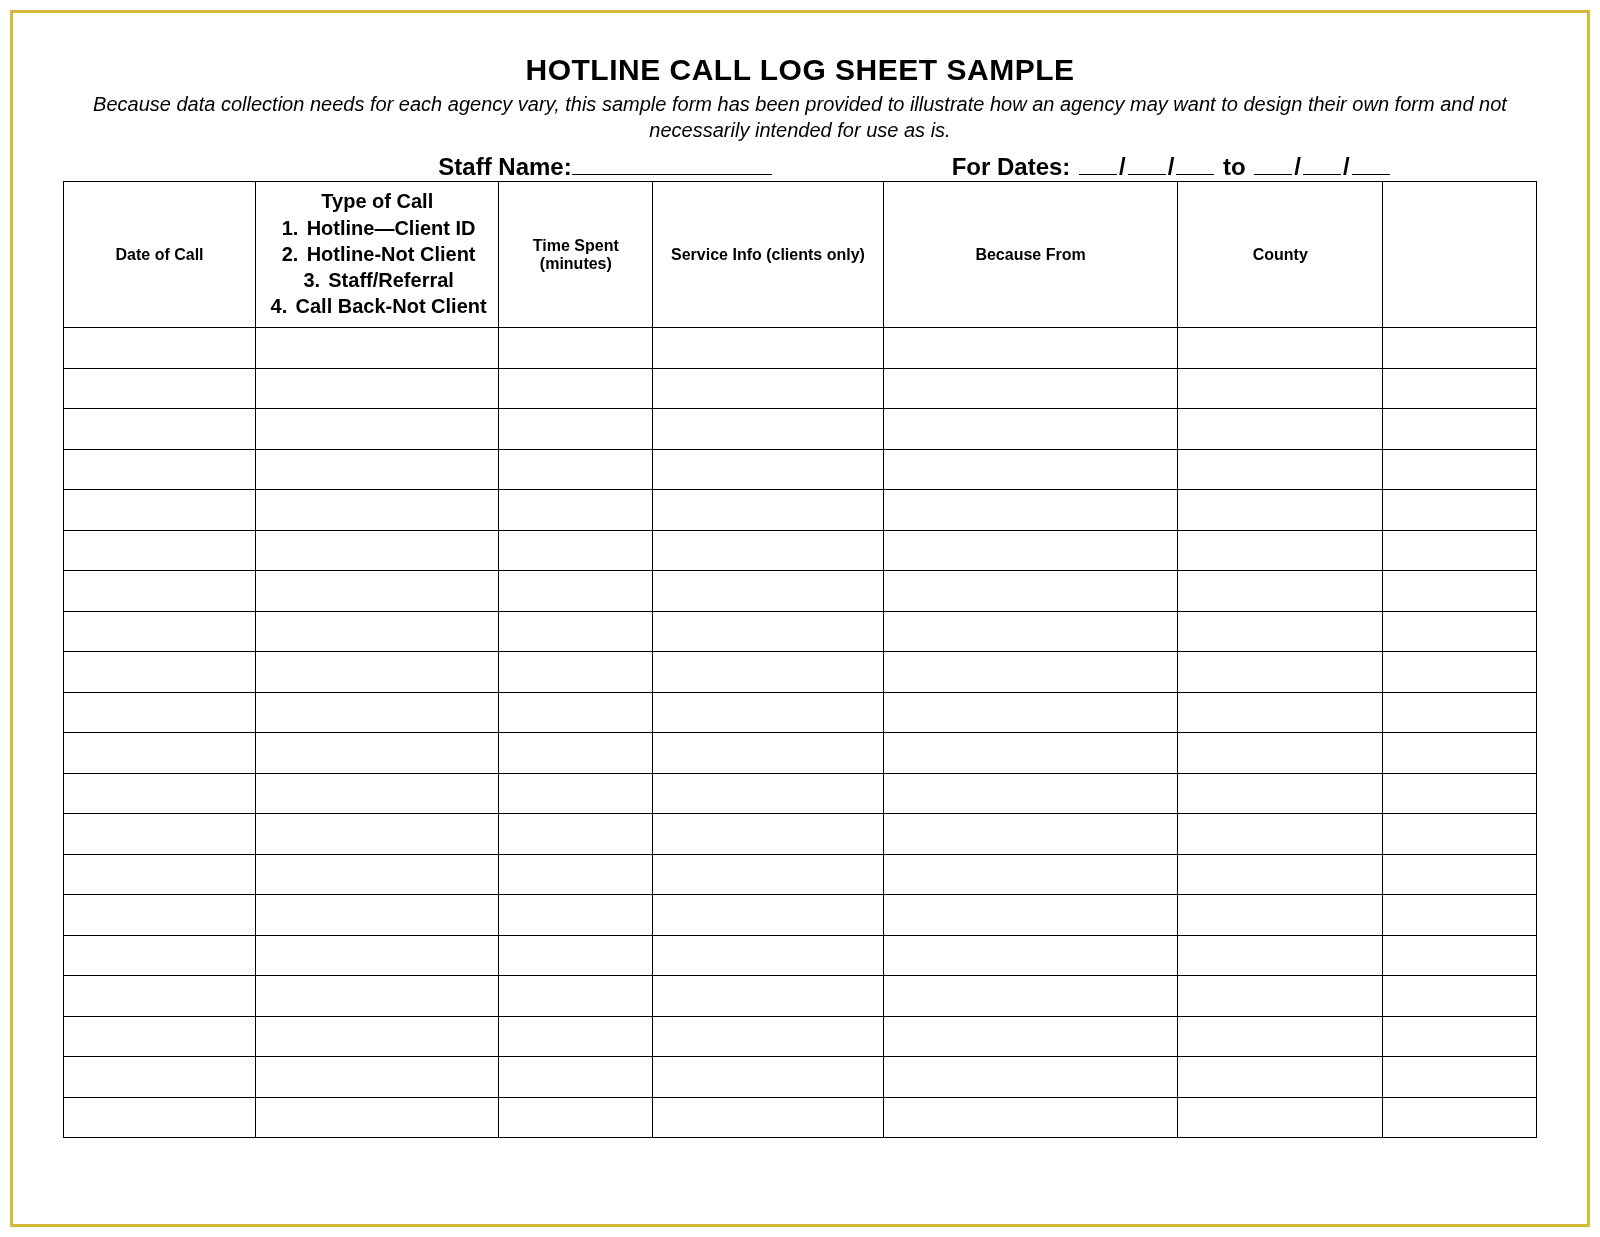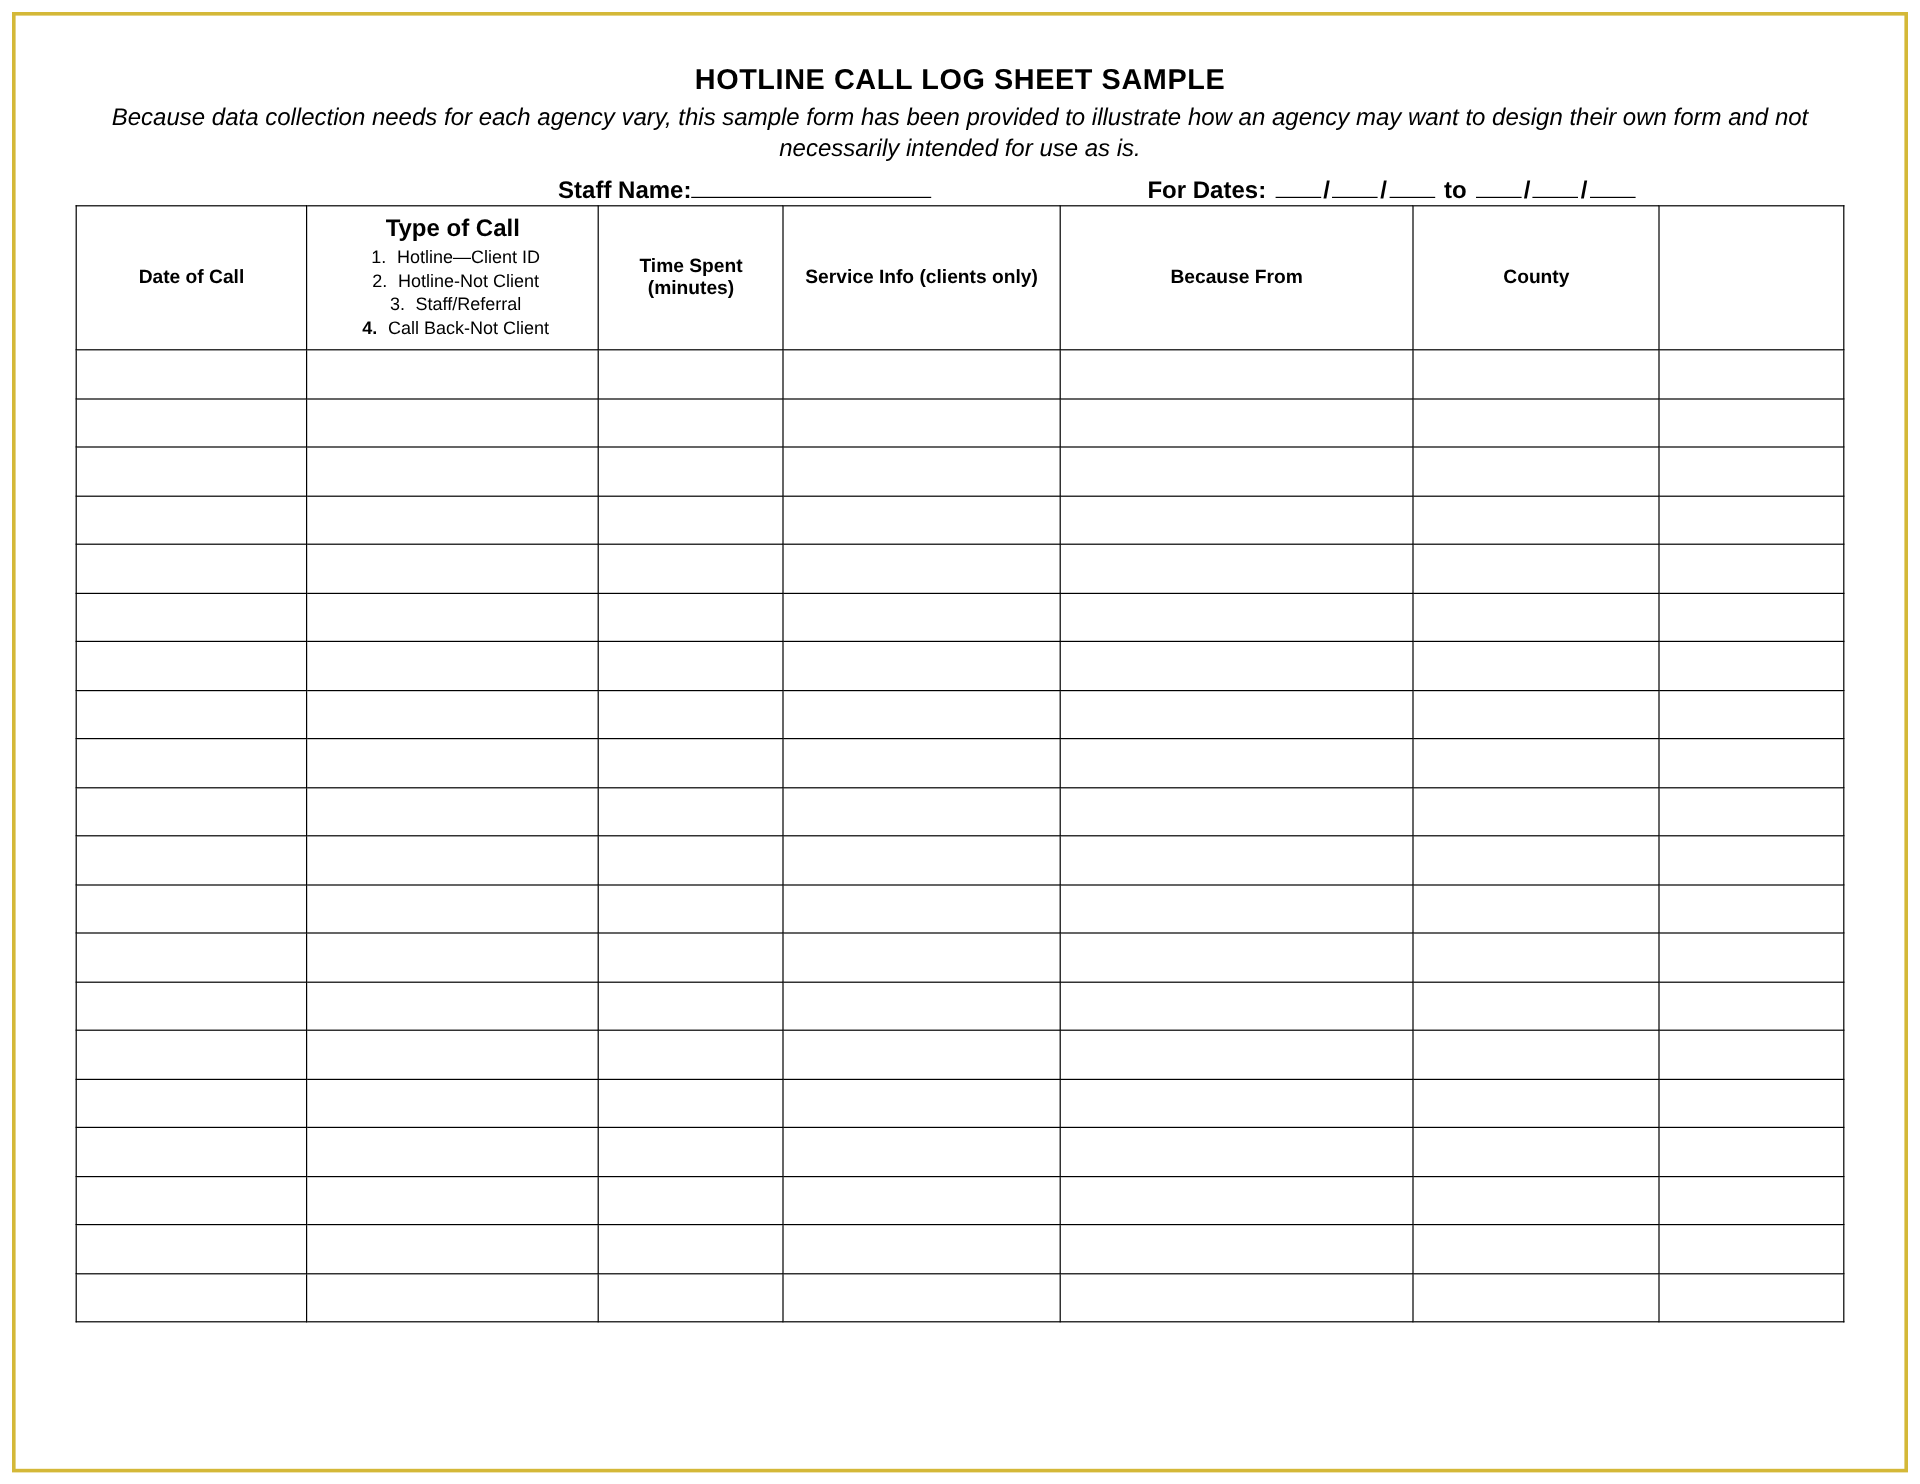--- a/index.html
+++ b/index.html
@@ -19,37 +19,37 @@
       top: 10px;
       left: 10px;
       right: 10px;
       bottom: 10px;
       border: 3px solid #d4b838;
       padding: 40px 50px 100px 50px;
       background: #ffffff;
     }
     .page-title {
       text-align: center;
-      font-size: 24px;
+      font-size: 30px;
       font-weight: bold;
       margin-bottom: 4px;
       letter-spacing: 0.5px;
     }
     .subtitle {
       text-align: center;
       font-style: italic;
       font-size: 20px;
       margin-bottom: 6px;
       line-height: 1.3;
     }
     .meta-row {
       display: flex;
       justify-content: center;
       gap: 180px;
-      font-size: 20px;
+      font-size: 24px;
       font-weight: bold;
       margin-bottom: 0;
       padding-left: 230px;
     }
     .meta-row .staff {
       display: inline-block;
     }
     .meta-row .dates {
       display: inline-block;
     }
@@ -101,22 +101,22 @@
     }
     .type-title {
       font-weight: bold;
       text-align: center;
       display: block;
       margin-bottom: 2px;
       font-size: 20px;
     }
     .type-list {
       list-style: none;
-      font-weight: normal;
-      font-size: 15px;
+      font-weight: bold;
+      font-size: 20px;
       line-height: 1.3;
     }
     .type-list li::before {
       content: attr(data-num) ".";
       display: inline-block;
       width: 22px;
     }
     .type-list li.bold-num::before {
       font-weight: bold;
     }

